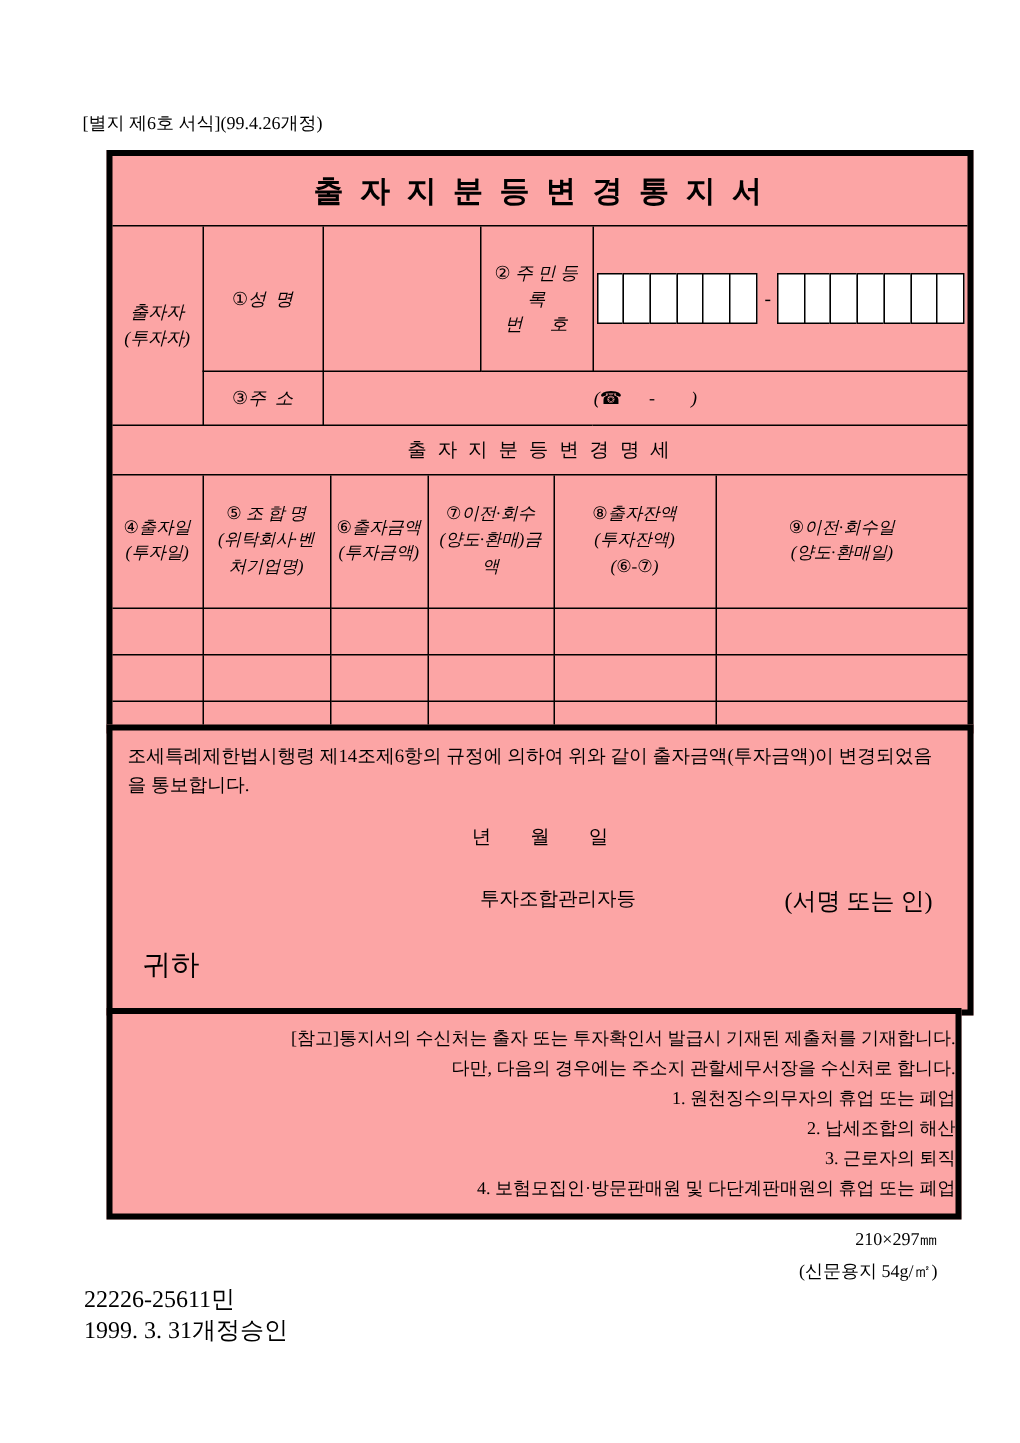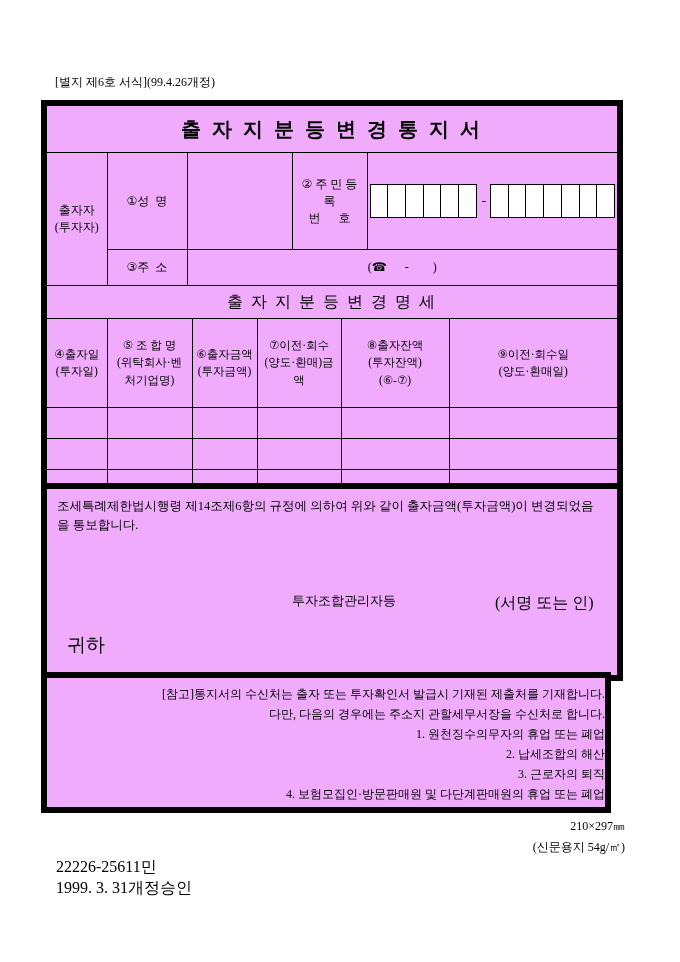--- a/index.html
+++ b/index.html
@@ -1,47 +1,47 @@
 <!DOCTYPE html>
 <html><head>
 <meta charset="utf-8">
 <style>
   html,body{margin:0;padding:0;}
   body{
     width:680px;height:962px;background:#ffffff;position:relative;
     font-family:"Liberation Serif","DejaVu Serif","DejaVu Sans",serif;color:#000;
   }
   .form-ref{position:absolute;left:55px;top:74px;font-size:12px;}
-  .box{position:absolute;left:41px;width:570px;border:6px solid #000000;background:#f0abfc;}
+  .box{position:absolute;left:71px;width:570px;border:4px solid #000000;background:#fca5a5;}
   #main-box{top:100px;height:381px;}
   #notice-box{top:483px;height:186px;}
   #ref-box{top:672px;height:141px;text-align:right;}
 
   .title-row{height:46px;border-bottom:1px solid #000;display:flex;align-items:center;justify-content:center;
     font-weight:bold;font-size:20px;letter-spacing:3px;white-space:pre-wrap;}
 
   table.tbl{width:100%;border-collapse:collapse;table-layout:fixed;}
   .tbl td{border-right:1px solid #000;border-bottom:1px solid #000;vertical-align:middle;
-    font-size:12px;white-space:pre-wrap;text-align:center;padding:1px 2px;overflow:hidden;}
+    font-size:12px;white-space:pre-wrap;text-align:center;padding:1px 2px;overflow:hidden;font-style:italic;}
   .tbl td.last{border-right:none;}
   .tbl td.nobottom{border-bottom:none;}
 
   .investor .r1 td{height:54px;}
   .investor .r2 td{height:33px;}
   .group-label{line-height:1.4;}
   .phone-cell{text-align:left;padding-left:6px;}
 
   .rrn-cell{padding:0 1px;}
   .rrn-strip{display:flex;align-items:stretch;height:34px;width:100%;}
   .rrn-box{flex:1 1 auto;border:1px solid #000;margin-left:-1px;background:#fff;}
   .rrn-box.first{margin-left:0;}
   .rrn-dash{flex:0 0 14px;display:flex;align-items:center;justify-content:center;font-size:13px;}
 
   .section-header{height:32px;border-bottom:1px solid #000;display:flex;align-items:center;justify-content:center;
-    font-size:16px;letter-spacing:2px;white-space:pre-wrap;}
+    font-size:13px;letter-spacing:2px;white-space:pre-wrap;}
 
   .detail .hdr td{height:86px;font-size:11.5px;line-height:1.5;}
   .detail .data td{height:28px;}
   .detail .total td{height:36px;}
   .total-label{font-size:13px;}
 
   .notice-body{position:absolute;top:8px;left:10px;right:12px;font-size:12.5px;line-height:1.55;text-align:left;}
   .date-line{position:absolute;top:62px;left:0;width:100%;text-align:center;font-size:13px;white-space:pre-wrap;}
   .signer{position:absolute;top:103px;left:245px;font-size:13px;}
   .sign-note{position:absolute;top:104px;left:448px;font-size:16px;}
@@ -164,20 +164,21 @@
       <tr class="total">
         <td class="nobottom total-label">계</td>
         <td colspan="5" class="last nobottom"></td>
       </tr>
     </tbody>
       </table>
   </div>
 
   <div class="box" id="notice-box">
     <div class="notice-body">조세특례제한법시행령 제14조제6항의 규정에 의하여 위와 같이 출자금액(투자금액)이 변경되었음을 통보합니다.</div>
+    <div class="date-line">년        월        일</div>
     <div class="signer">투자조합관리자등</div>
     <div class="sign-note">(서명 또는 인)</div>
     <div class="recipient">귀하</div>
   </div>
 
   <div class="box" id="ref-box">
     <div class="ref-line l0">[참고]통지서의 수신처는 출자 또는 투자확인서 발급시 기재된 제출처를 기재합니다.</div>
     <div class="ref-line indent">다만, 다음의 경우에는 주소지 관할세무서장을 수신처로 합니다.</div>
     <div class="ref-line indent">1. 원천징수의무자의 휴업 또는 폐업</div>
     <div class="ref-line indent">2. 납세조합의 해산</div>

